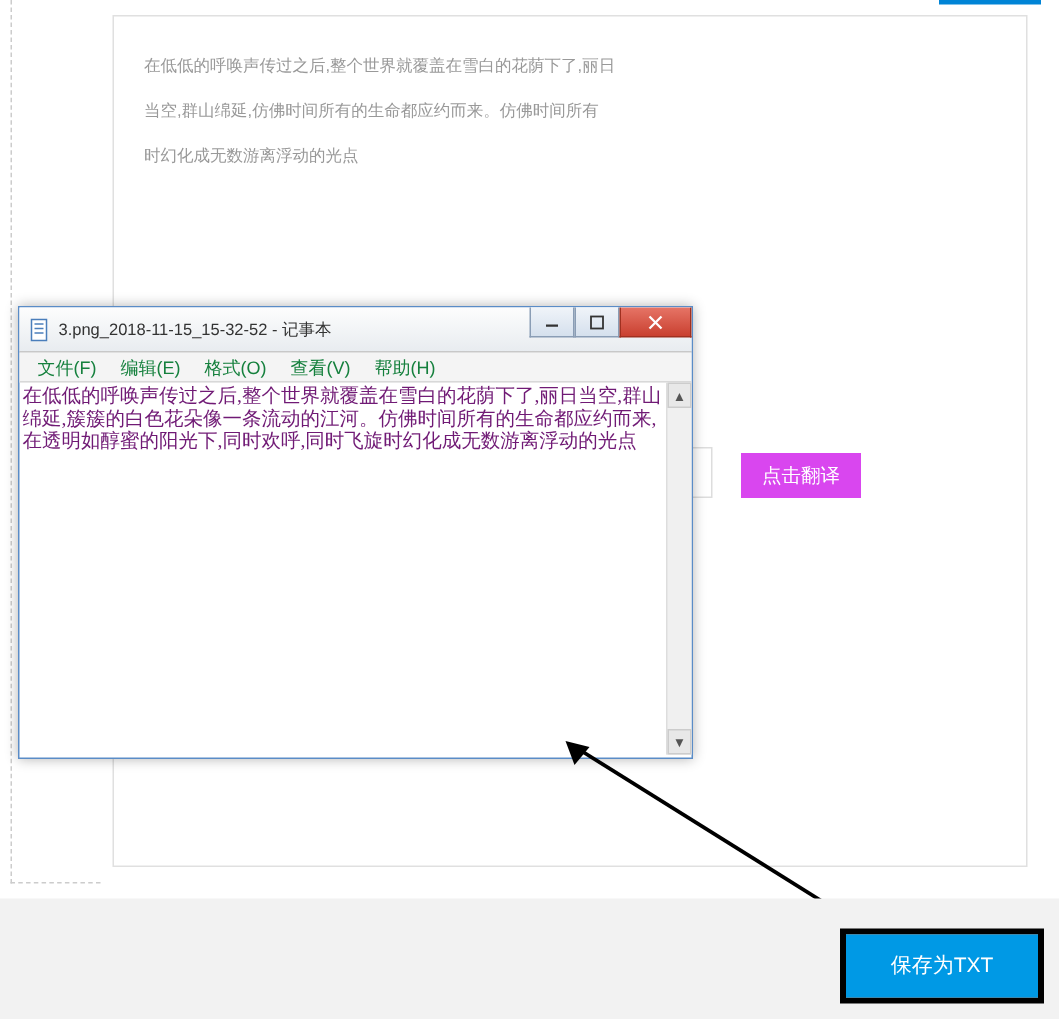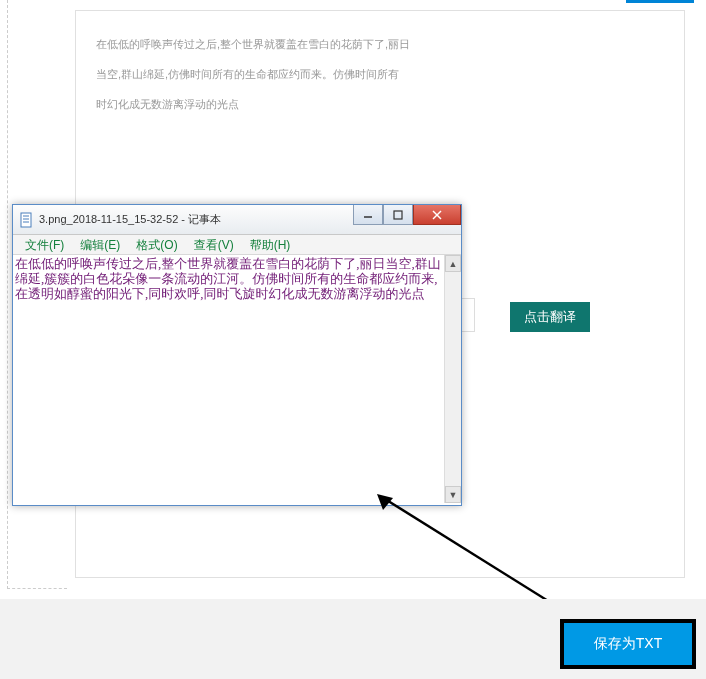--- a/index.html
+++ b/index.html
@@ -41,26 +41,25 @@
   color: #999;
   font-size: 11px;
   line-height: 30px;
 }
 .translate-button {
   position: absolute;
   left: 494px;
   top: 302px;
   width: 80px;
   height: 30px;
-  background: #0f766e;
+  background: #d946ef;
   color: #fff;
   border: none;
   font-size: 13px;
   cursor: pointer;
-  margin-left: 16px;
 }
 .ghost-button {
   position: absolute;
   left: 395px;
   top: 298px;
   width: 80px;
   height: 34px;
   background: #fff;
   border: 1px solid #ddd;
 }

